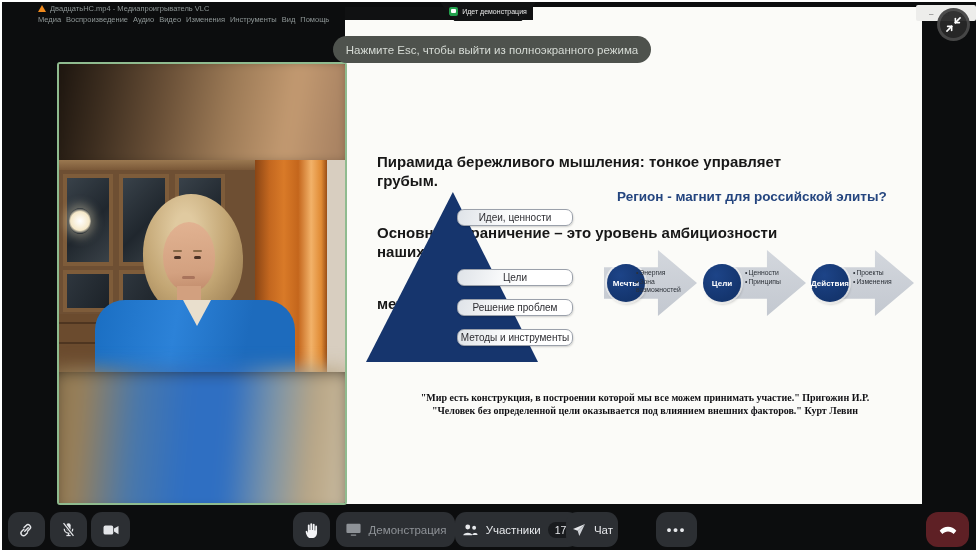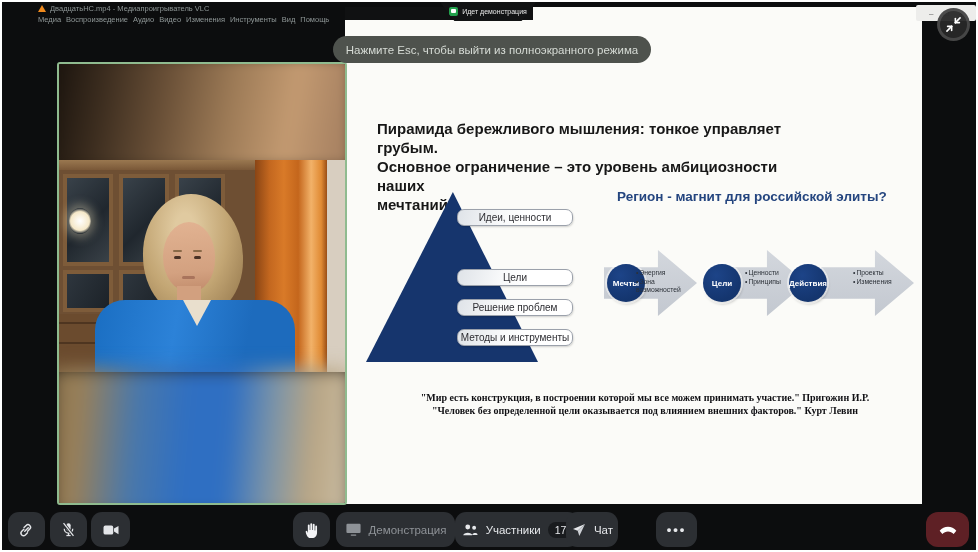--- a/index.html
+++ b/index.html
@@ -62,21 +62,21 @@
   .brow.l{left:10px;} .brow.r{left:30px;}
   .mouth{position:absolute;left:19px;top:54px;width:13px;height:3px;border-radius:2px;background:#a9745c;}
   .neck{position:absolute;left:118px;top:126px;width:24px;height:20px;background:#d2a07f;}
   .body-top{position:absolute;left:36px;top:140px;width:200px;height:72px;border-radius:30px 30px 0 0;
     background:linear-gradient(100deg,#1a6ec2,#2c82d8 40%,#1d6bbd 75%);}
   .chest{position:absolute;left:88px;top:0;width:28px;height:26px;background:#e9dfcd;clip-path:polygon(0 0,100% 0,50% 100%);}
   .cam-blur-bottom{position:absolute;left:-8px;top:304px;width:302px;height:150px;filter:blur(9px);
     background:linear-gradient(95deg,#8a7450,#9a8058 10%,#4a78aa 28%,#2f6fc2 45%,#2f6fc2 58%,#7c94a8 72%,#baa684 85%,#cabfa8);}
   
   .slide-title{position:absolute;left:32px;top:112px;width:450px;font-weight:bold;font-size:15px;line-height:19px;color:#171717;}
-  .slide-title span{display:block;}
+  .slide-title span{display:block;margin-top:33px;}
   .right-heading{position:absolute;left:272px;top:182px;font-weight:bold;font-size:13.5px;color:#24457f;white-space:nowrap;}
   .pyr-tri{position:absolute;left:21px;top:185px;width:172px;height:170px;background:#16356d;clip-path:polygon(50.5% 0,100% 100%,0 100%);}
   .pyr-box{position:absolute;left:112px;width:116px;height:17px;border:1px solid #9ba1ab;border-radius:7px;
     background:linear-gradient(105deg,#dfe3e8,#f8f9fa 38%,#ffffff 60%);box-shadow:0.5px 1px 2px rgba(0,0,0,.18);
     display:flex;align-items:center;justify-content:center;font-size:10px;color:#2e2e33;box-sizing:border-box;white-space:nowrap;}
   .arrow{position:absolute;top:243px;width:93px;height:66px;background:linear-gradient(180deg,#d3d7dd,#c3c8d0);
     clip-path:polygon(0 26%,58% 26%,58% 0,100% 50%,58% 100%,58% 74%,0 74%);}
   .fcircle{position:absolute;top:257px;width:38px;height:38px;border-radius:50%;
     background:radial-gradient(circle at 35% 30%,#1d4488,#14356e 70%);color:#fff;font-weight:bold;font-size:8px;
     display:flex;align-items:center;justify-content:center;box-shadow:0 0 0 2px rgba(255,255,255,.55),1px 2px 3px rgba(0,0,0,.25);}
@@ -130,21 +130,21 @@
     <div class="pyr-box" style="top:202px">Идеи, ценности</div>
     <div class="pyr-box" style="top:262px">Цели</div>
     <div class="pyr-box" style="top:292px">Решение проблем</div>
     <div class="pyr-box" style="top:322px">Методы и инструменты</div>
 
     <div class="arrow" style="left:259px"></div>
     <div class="arrow" style="left:368px"></div>
     <div class="arrow" style="left:476px"></div>
     <div class="fcircle" style="left:262px">Мечты</div>
     <div class="fcircle" style="left:358px">Цели</div>
-    <div class="fcircle" style="left:444px">Действия</div>
+    <div class="fcircle" style="left:466px">Действия</div>
     <div class="fbullets" style="left:291px">
       <div>Энергия</div>
       <div>Зона возможностей</div>
     </div>
     <div class="fbullets" style="left:400px">
       <div>Ценности</div>
       <div>Принципы</div>
     </div>
     <div class="fbullets" style="left:508px">
       <div>Проекты</div>

